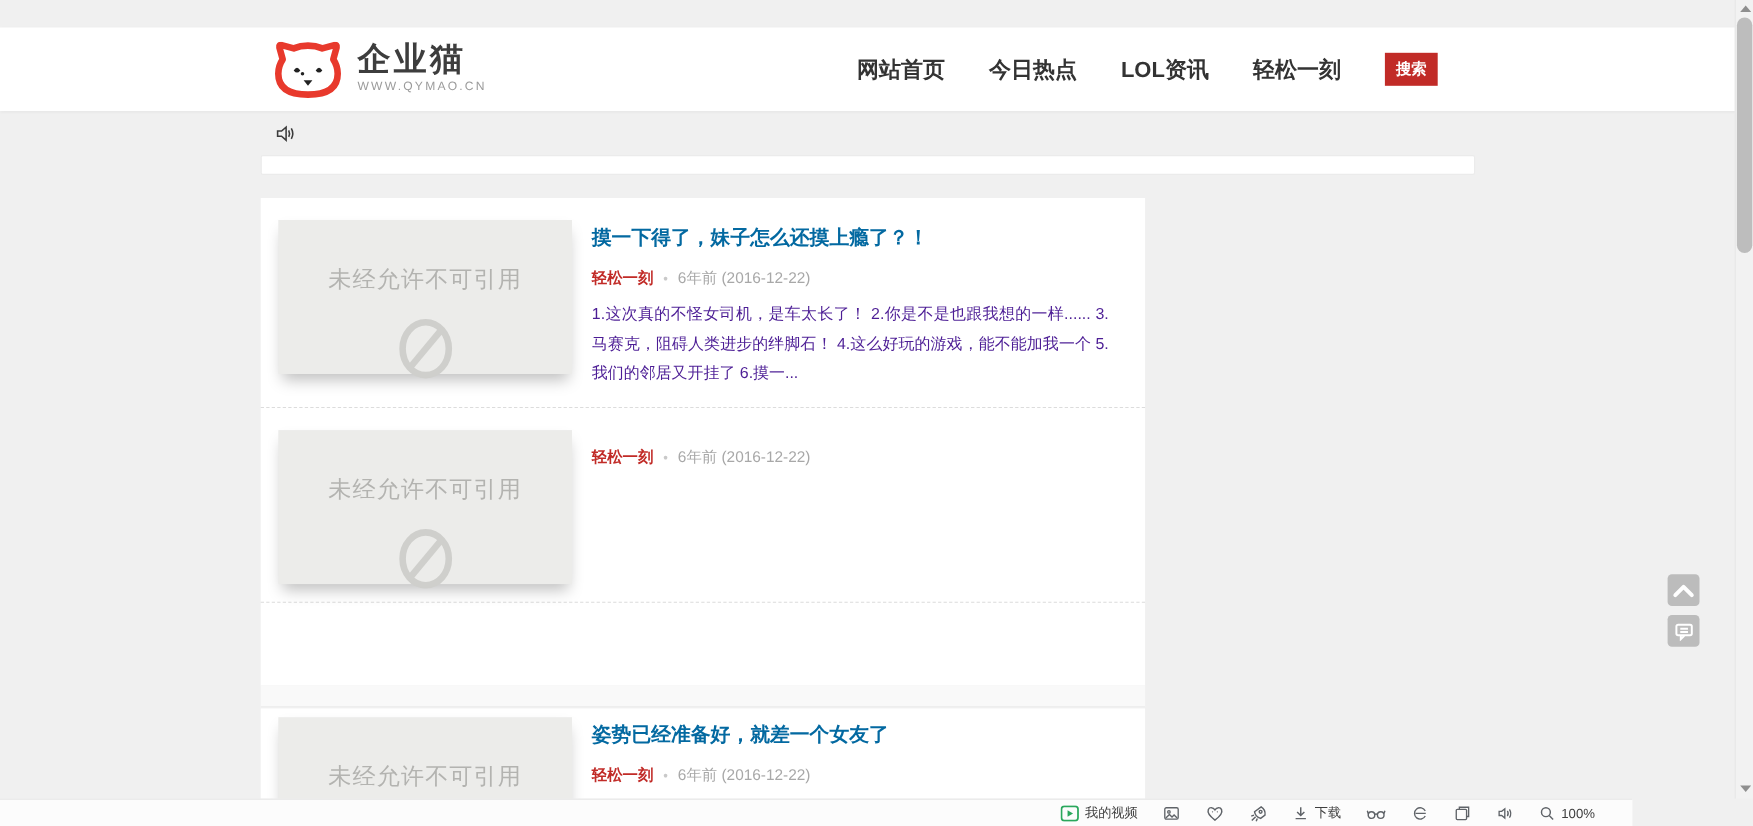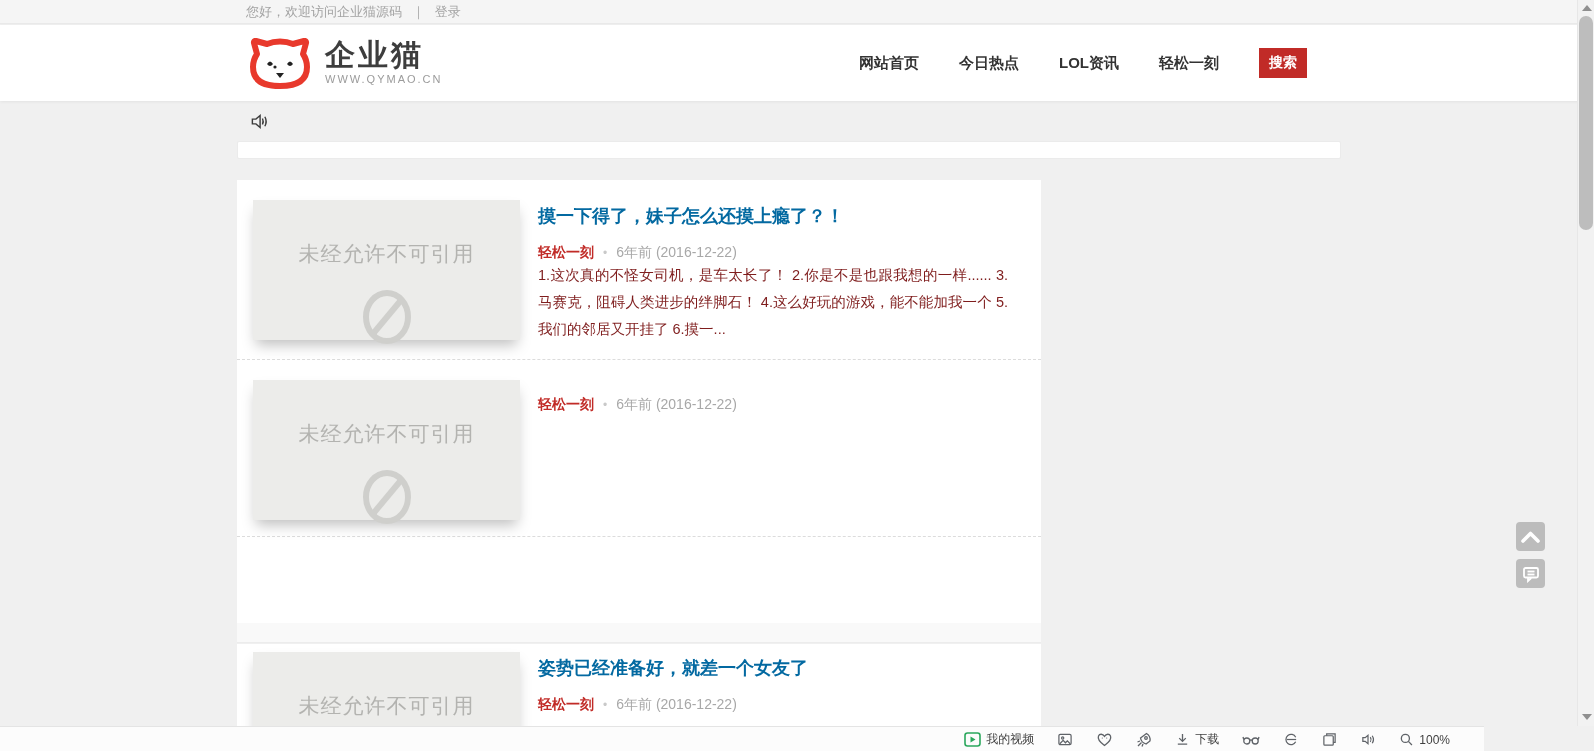--- a/index.html
+++ b/index.html
@@ -13,21 +13,21 @@
   .topbar-inner a { color:#a3a3a3; text-decoration:none; }
 
   
   .header { position:absolute; left:0; top:25px; width:1594px; height:76px; background:#ffffff; box-shadow:0 1px 3px rgba(0,0,0,0.06); }
   .header-inner { position:absolute; left:237px; top:0; width:1104px; height:76px; }
   .logo { position:absolute; left:12px; top:13px; display:flex; align-items:flex-start; cursor:pointer; }
   .logo-text { margin-left:14px; }
   .logo-title { font-size:30px; font-weight:bold; color:#3d3d3d; letter-spacing:3px; line-height:34px; }
   .logo-sub { font-size:11px; color:#9b9b9b; letter-spacing:2px; margin-top:1px; }
   .nav { position:absolute; right:34px; top:0; height:76px; display:flex; align-items:center; gap:40px; }
-  .nav-item { font-size:15px; font-weight:600; color:#333; cursor:pointer; white-space:nowrap; }
+  .nav-item { font-size:20px; font-weight:600; color:#333; cursor:pointer; white-space:nowrap; }
   .search-btn { color:#fff; font-size:14px; font-weight:600; padding:6px 10px; cursor:pointer; }
 
   
   .notice-icon { position:absolute; left:250px; top:112px; }
   .marquee { position:absolute; left:237px; top:141px; width:1104px; height:18px; background:#ffffff; border:1px solid #ebebeb; border-radius:2px; }
 
   
   .list-box { position:absolute; left:237px; width:804px; background:#ffffff; }
   .list-box1 { top:180px; height:443px; }
   .band { position:absolute; left:237px; top:623px; width:804px; height:20px; background:#f9f9f9; border-bottom:1px solid #ececec; }
@@ -37,21 +37,21 @@
   .list-box2 .article { border-bottom:none; padding-top:8px; }
   .thumb { width:267px; height:140px; flex:0 0 267px; background:#ececea; box-shadow:0 8px 13px -3px rgba(0,0,0,0.25); display:flex; flex-direction:column; align-items:center; }
   .thumb-text { margin-top:40px; font-size:21px; color:#b3b3b0; letter-spacing:1px; }
   .thumb-sym { margin-top:18px; }
   .art-body { margin-left:18px; width:470px; }
   .art-title { font-size:18px; font-weight:bold; color:#0369a1; line-height:24px; margin-top:4px; }
   .art-meta { margin-top:16px; font-size:14px; display:flex; align-items:center; gap:9px; }
   .art-cat { font-weight:bold; cursor:pointer; }
   .art-dot { color:#c9c9c9; font-size:12px; }
   .art-date { color:#a8a8a8; }
-  .art-excerpt { font-size:14.5px; color:#7f1d1d; line-height:27px; text-align:justify; }
+  .art-excerpt { margin-top:11px; font-size:14.5px; color:#4c1d95; line-height:27px; text-align:justify; }
 
   
   .float-btn { position:absolute; left:1516px; width:29px; height:29px; background:#bcbcbc; border-radius:4px; display:flex; align-items:center; justify-content:center; cursor:pointer; }
   .float-top { top:522px; }
   .float-comment { top:559px; }
 
   
   .scrollbar { position:absolute; left:1577px; top:0; width:17px; height:726px; background:#f2f2f2; border-left:1px solid #e7e7e7; }
   .sb-arrow { position:absolute; left:4px; width:0; height:0; border-left:5px solid transparent; border-right:5px solid transparent; }
   .sb-up { top:5px; border-bottom:6px solid #8f8f8f; }
@@ -62,27 +62,20 @@
   .browser-bar { position:absolute; left:0; top:726px; width:1484px; height:25px; background:#fcfcfc; border-top:1px solid #e4e4e4; }
   .bb-items { position:absolute; right:34px; top:0; height:25px; display:flex; align-items:center; gap:23px; }
   .bb-item { display:flex; align-items:center; gap:5px; font-size:12px; color:#3f3f3f; cursor:pointer; white-space:nowrap; }
   .bb-icon { display:flex; align-items:center; }
 </style>
 </head>
 <body>
 
 <div class="page">
 
-  <div class="topbar">
-    <div class="topbar-inner">
-      <span>您好，欢迎访问企业猫源码</span>
-      <span>｜</span>
-      <a href="#">登录</a>
-    </div>
-  </div>
 
   <div class="header">
     <div class="header-inner">
       <div class="logo">
         <span class="bb-icon">
           <svg width="62" height="52" viewBox="0 0 62 52">
             <path d="M8 16 L5 5 Q4.5 2.5 7 3 L18 6 Q24 3.5 31 3.5 Q38 3.5 44 6 L55 3 Q57.5 2.5 57 5 L54 16 Q58 22 58 29 Q58 48 31 48 Q4 48 4 29 Q4 22 8 16 Z" fill="#ffffff" stroke="#e8392c" stroke-width="6" stroke-linejoin="round"></path>
             <path d="M18 26 q3 -5 6 0 q-3 4 -6 0 Z" fill="#222"></path>
             <circle cx="26" cy="29" r="1.6" fill="#222"></circle>
             <path d="M38 26 q3 -5 6 0 q-3 4 -6 0 Z" fill="#222"></path>

